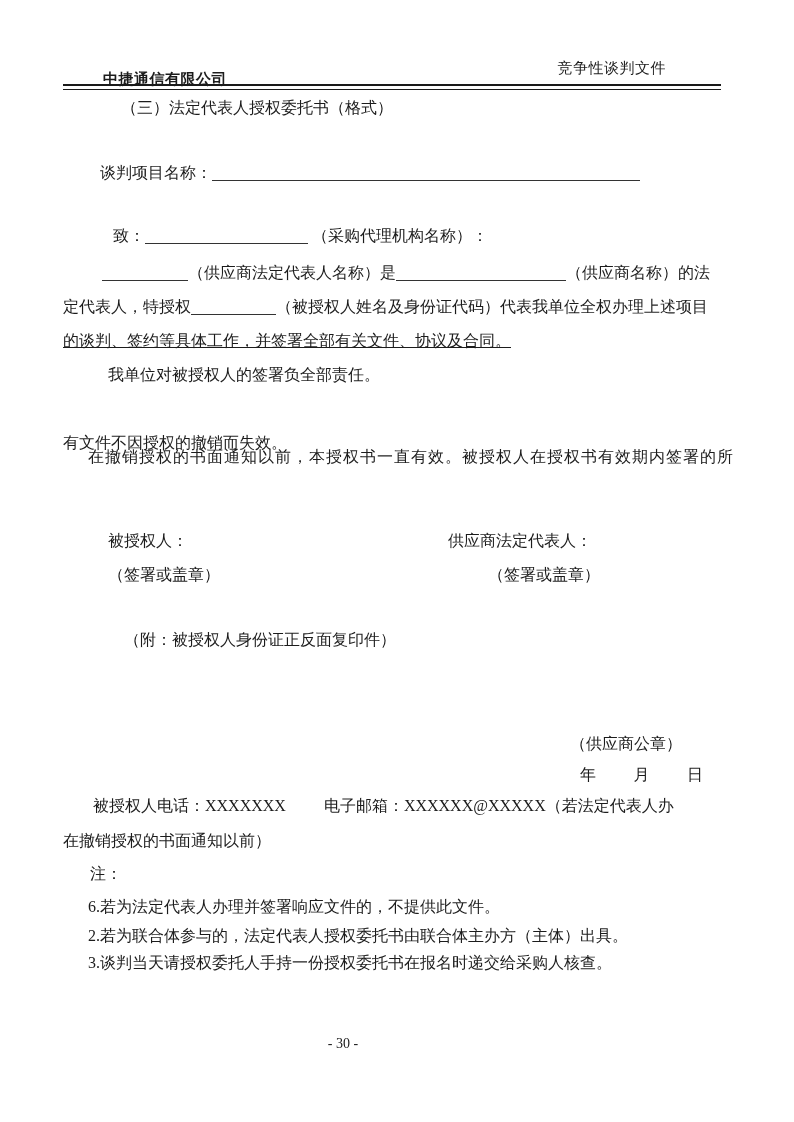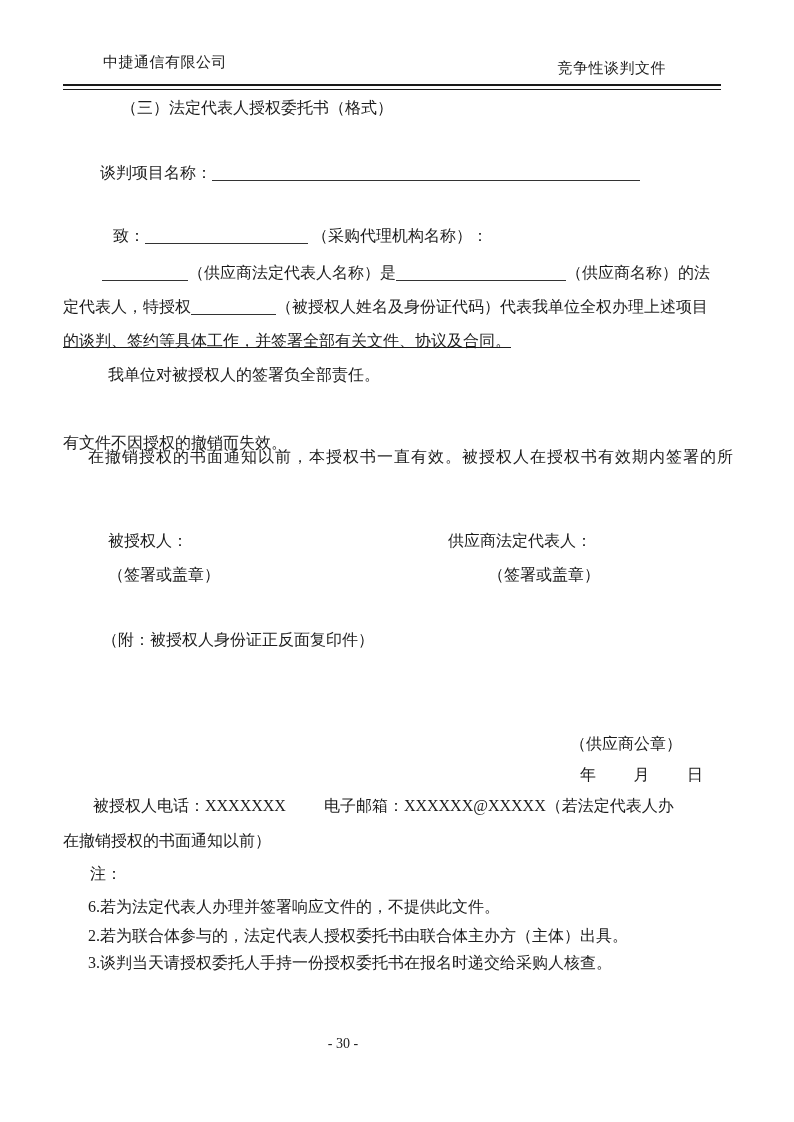--- a/index.html
+++ b/index.html
@@ -40,21 +40,21 @@
     position:absolute;left:0;top:1036px;width:686px;
     text-align:center;font-size:14px;color:#1c1c1c;
   }
   .js1{letter-spacing:1px;margin-top:48px;}
 </style>
 </head>
 <body>
 
 <div class="page">
 
-  <div class="line hdr" style="top:51px;left:103px;">中捷通信有限公司</div>
+  <div class="line hdr" style="top:68px;left:103px;font-weight:bold;">中捷通信有限公司</div>
   <div class="line hdr" style="top:57px;right:128px;">竞争性谈判文件</div>
   <div class="rule"></div>
 
   <div class="line" style="top:97px;left:121px;">（三）法定代表人授权委托书（格式）</div>
 
   <div class="line" style="top:162px;left:100px;">
     <span>谈判项目名称：</span><span class="blank" style="width:428px;"></span>
   </div>
 
   <div class="line" style="top:225px;left:113px;">
@@ -73,21 +73,21 @@
 
   <div class="line js1" style="top:398px;left:88px;">在撤销授权的书面通知以前，本授权书一直有效。被授权人在授权书有效期内签署的所</div>
   <div class="line" style="top:432px;left:63px;">有文件不因授权的撤销而失效。</div>
 
   <div class="line" style="top:530px;left:108px;">被授权人：</div>
   <div class="line" style="top:530px;left:448px;">供应商法定代表人：</div>
 
   <div class="line" style="top:564px;left:108px;">（签署或盖章）</div>
   <div class="line" style="top:564px;left:488px;">（签署或盖章）</div>
 
-  <div class="line" style="top:629px;left:102px;">（附：被授权人身份证正反面复印件）</div>
+  <div class="line" style="top:629px;left:124px;">（附：被授权人身份证正反面复印件）</div>
 
   <div class="line" style="top:733px;left:570px;">（供应商公章）</div>
 
   <div class="date-row" style="top:764px;left:580px;width:123px;">
     <span>年</span>
     <span>月</span>
     <span>日</span>
   </div>
 
   <div class="line" style="top:795px;left:93px;">

